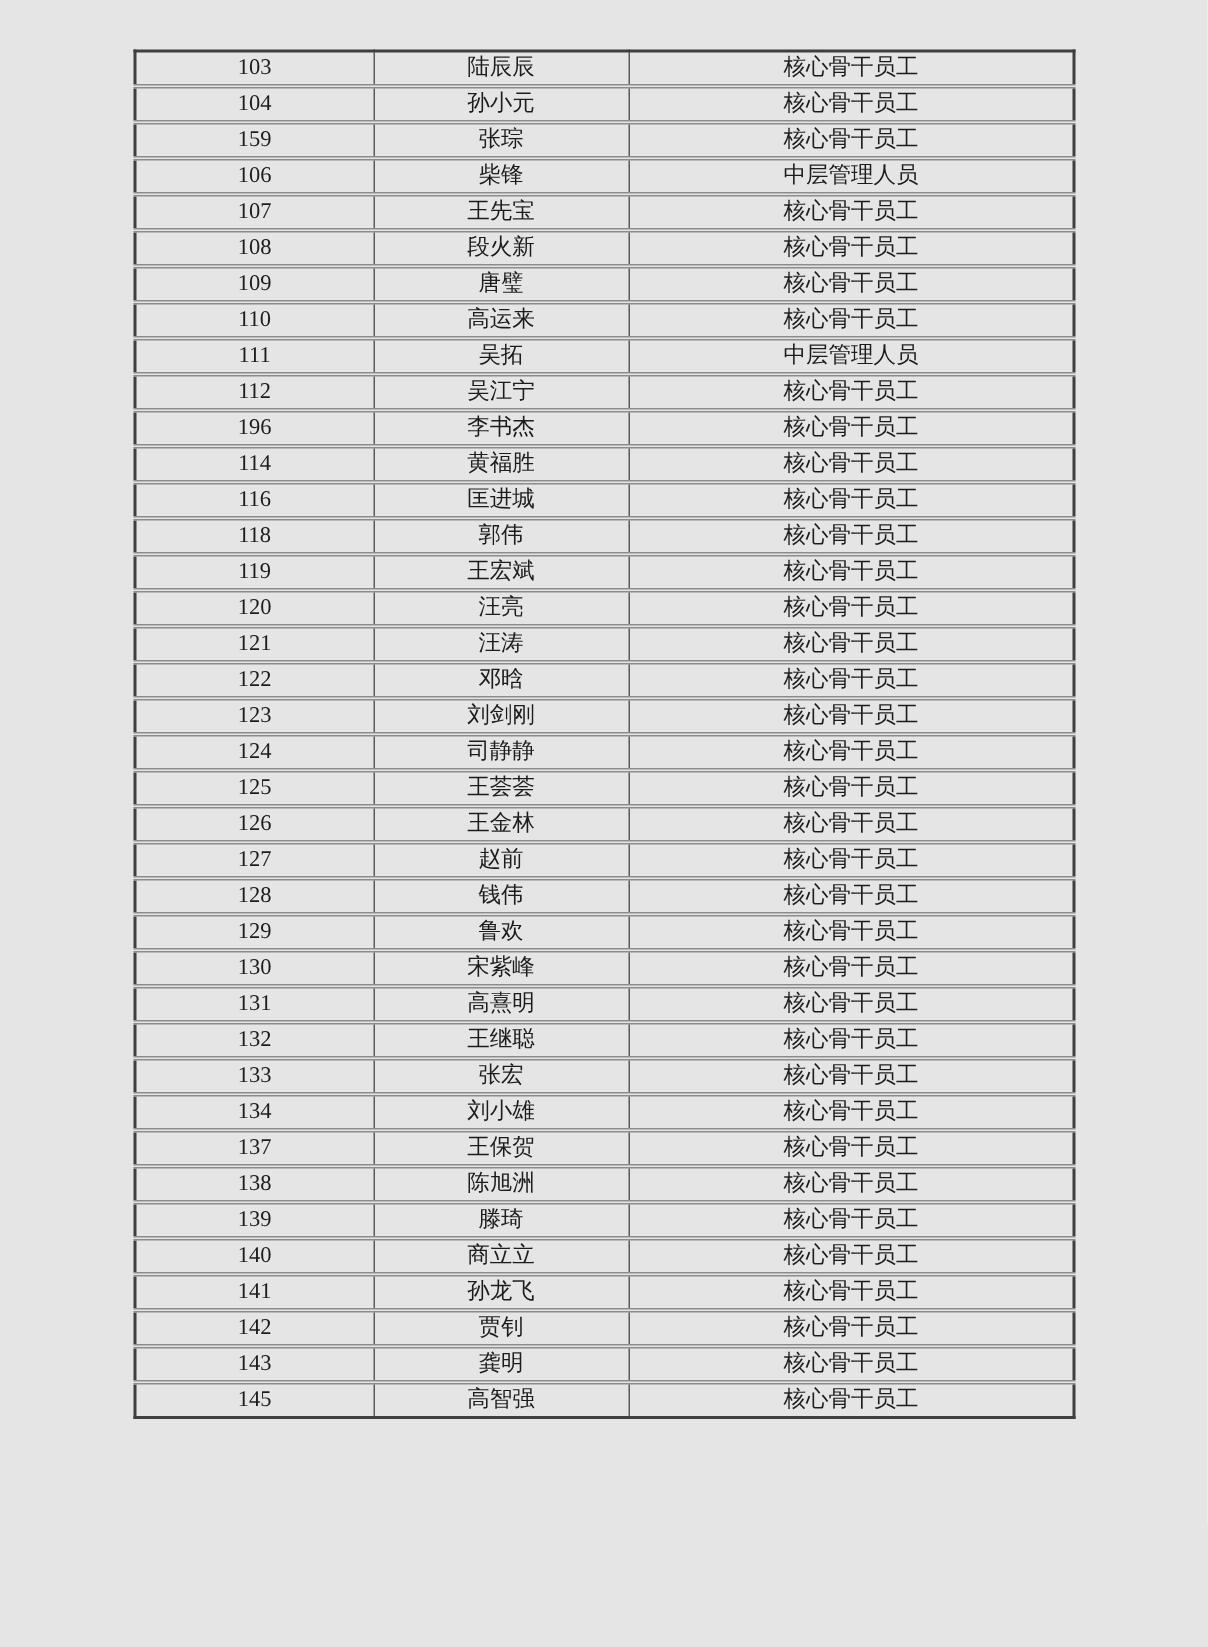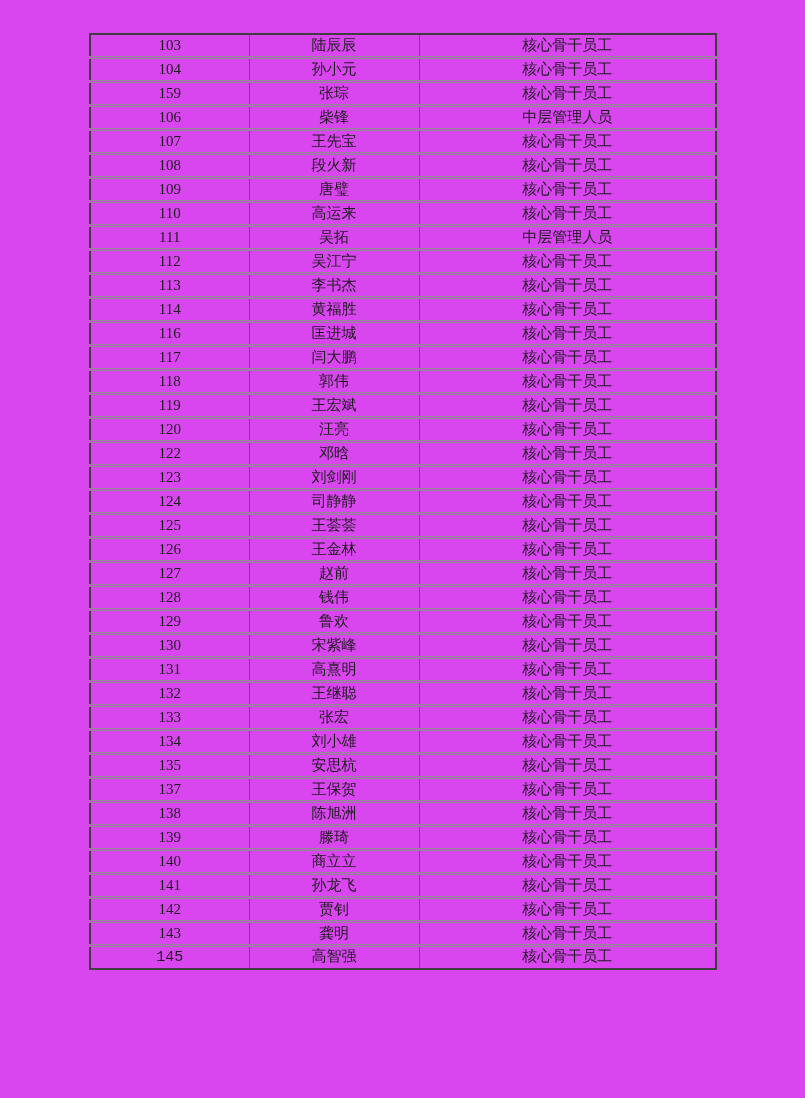--- a/index.html
+++ b/index.html
@@ -12,21 +12,21 @@
     position: relative;
     background: #ffffff;
     font-family: "Liberation Serif", "DejaVu Serif", serif;
     overflow: hidden;
   }
   .doc-page {
     position: absolute;
     left: 0; top: 0;
     width: 805px;
     height: 1098px;
-    background: #d946ef;
+    background: #e5e5e5;
   }
   table.personnel-table {
     position: absolute;
     left: 89px;
     top: 33px;
     width: 626px;
     border-collapse: collapse;
     table-layout: fixed;
     border: 2px solid #3f3f3f;
   }
@@ -40,21 +40,20 @@
     line-height: 21px;
     color: #1c1c1c;
     white-space: nowrap;
     overflow: hidden;
   }
   table.personnel-table td + td {
     border-left: 1px solid #5a5a5a;
   }
   table.personnel-table tr:last-child td {
     border-bottom: none;
-    font-family: Liberation Mono, monospace;
   }
   col.c-no   { width: 159px; }
   col.c-name { width: 170px; }
   col.c-cat  { width: 297px; }
 </style>
 </head>
 <body>
 
 <div class="doc-page">
   <table class="personnel-table">
@@ -109,55 +108,55 @@
           <td>111</td>
           <td>吴拓</td>
           <td>中层管理人员</td>
         </tr>
         <tr>
           <td>112</td>
           <td>吴江宁</td>
           <td>核心骨干员工</td>
         </tr>
         <tr>
-          <td>113</td>
+          <td>196</td>
           <td>李书杰</td>
           <td>核心骨干员工</td>
         </tr>
         <tr>
           <td>114</td>
           <td>黄福胜</td>
           <td>核心骨干员工</td>
         </tr>
         <tr>
           <td>116</td>
           <td>匡进城</td>
           <td>核心骨干员工</td>
         </tr>
         <tr>
-          <td>117</td>
-          <td>闫大鹏</td>
-          <td>核心骨干员工</td>
-        </tr>
-        <tr>
           <td>118</td>
           <td>郭伟</td>
           <td>核心骨干员工</td>
         </tr>
         <tr>
           <td>119</td>
           <td>王宏斌</td>
           <td>核心骨干员工</td>
         </tr>
         <tr>
           <td>120</td>
           <td>汪亮</td>
           <td>核心骨干员工</td>
         </tr>
         <tr>
+          <td>121</td>
+          <td>汪涛</td>
+          <td>核心骨干员工</td>
+        </tr>
+        <tr>
           <td>122</td>
           <td>邓晗</td>
           <td>核心骨干员工</td>
         </tr>
         <tr>
           <td>123</td>
           <td>刘剑刚</td>
           <td>核心骨干员工</td>
         </tr>
         <tr>
@@ -206,25 +205,20 @@
           <td>核心骨干员工</td>
         </tr>
         <tr>
           <td>133</td>
           <td>张宏</td>
           <td>核心骨干员工</td>
         </tr>
         <tr>
           <td>134</td>
           <td>刘小雄</td>
-          <td>核心骨干员工</td>
-        </tr>
-        <tr>
-          <td>135</td>
-          <td>安思杭</td>
           <td>核心骨干员工</td>
         </tr>
         <tr>
           <td>137</td>
           <td>王保贺</td>
           <td>核心骨干员工</td>
         </tr>
         <tr>
           <td>138</td>
           <td>陈旭洲</td>

